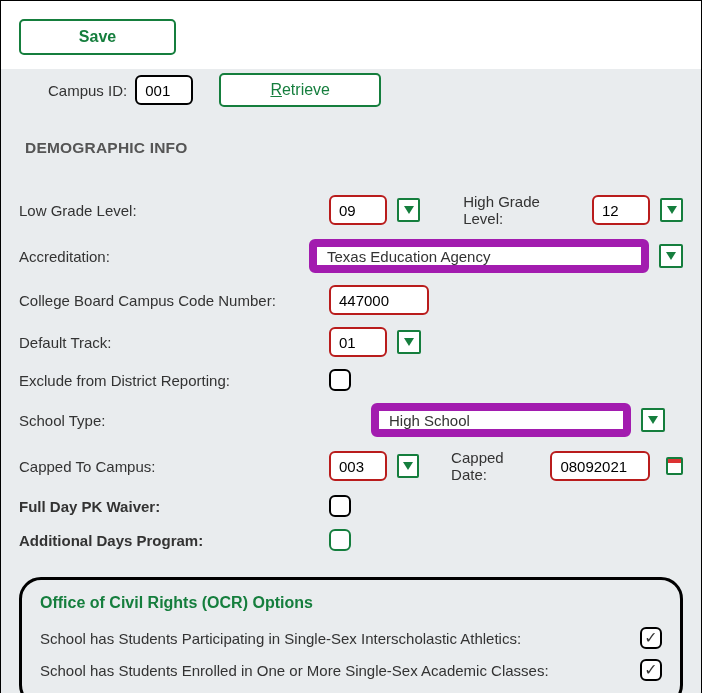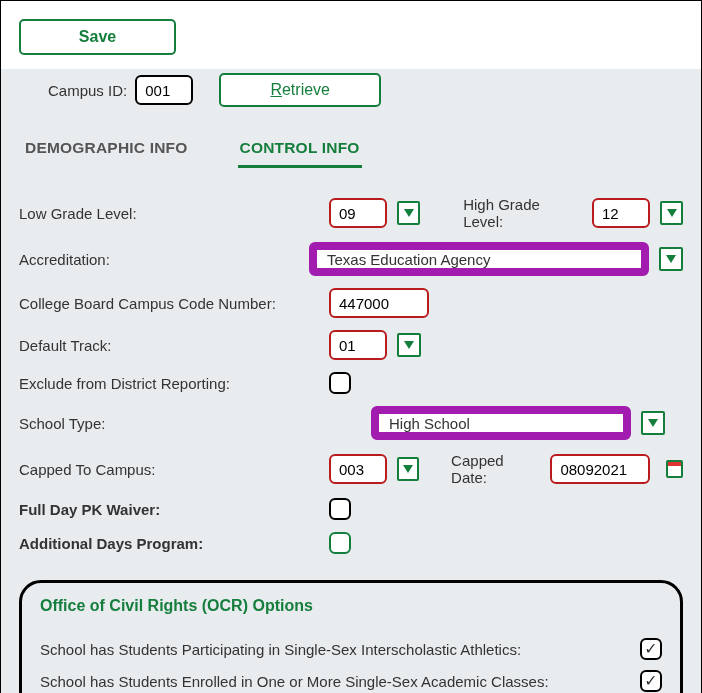--- a/index.html
+++ b/index.html
@@ -167,21 +167,21 @@
     margin-top: 20px;
     border: 3px solid #000;
     border-radius: 22px;
     padding: 14px 18px 18px 18px;
     background: #e9ecee;
   }
   .ocr-title {
     color: #157e3d;
     font-weight: 700;
     font-size: 16px;
-    margin-bottom: 18px;
+    margin-bottom: 10px;
   }
   .ocr-row {
     display: flex;
     align-items: center;
     justify-content: space-between;
     padding: 5px 0;
   }
   .ocr-row .lbl { color:#333; flex:1; padding-right:10px; }
 </style>
 </head>
@@ -198,21 +198,20 @@
     <div class="campus-row">
       <span class="campus-label">Campus ID:</span>
       <input class="campus-input" value="001" style="">
       <button class="btn-retrieve">
         <span class="ul">R</span><span>etrieve</span>
       </button>
     </div>
 
     <div class="tabs">
       <div class="tab">DEMOGRAPHIC INFO</div>
-      <div class="tab active">CONTROL INFO</div>
     </div>
 
     <div class="form-row">
       <div class="label-col">Low Grade Level:</div>
       <div class="ctrl-col">
         <input class="txt w60" value="09" style="">
         <span class="sel-btn">
           <svg width="10" height="8">
               <polygon points="0,0 10,0 5,8" fill="#157e3d"></polygon>
             </svg>

